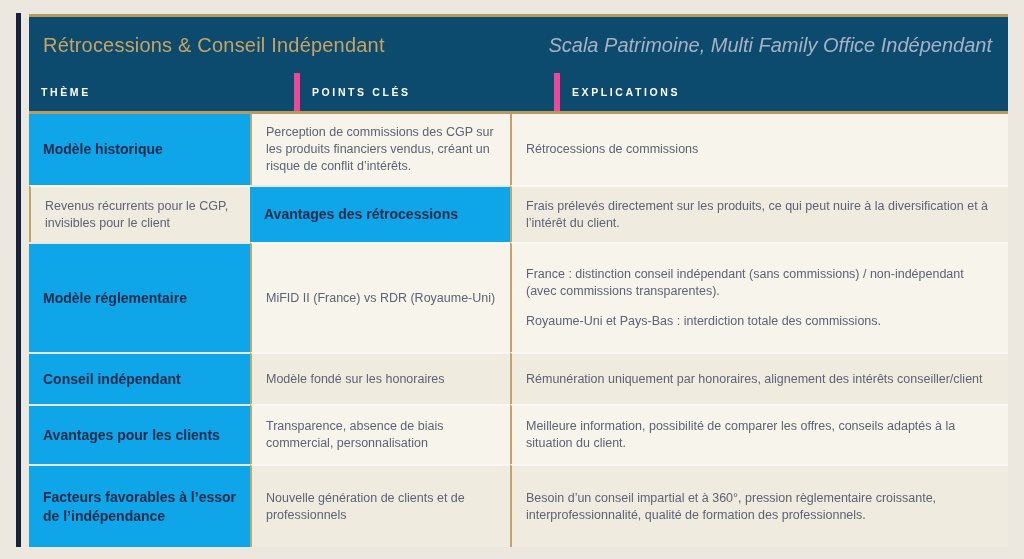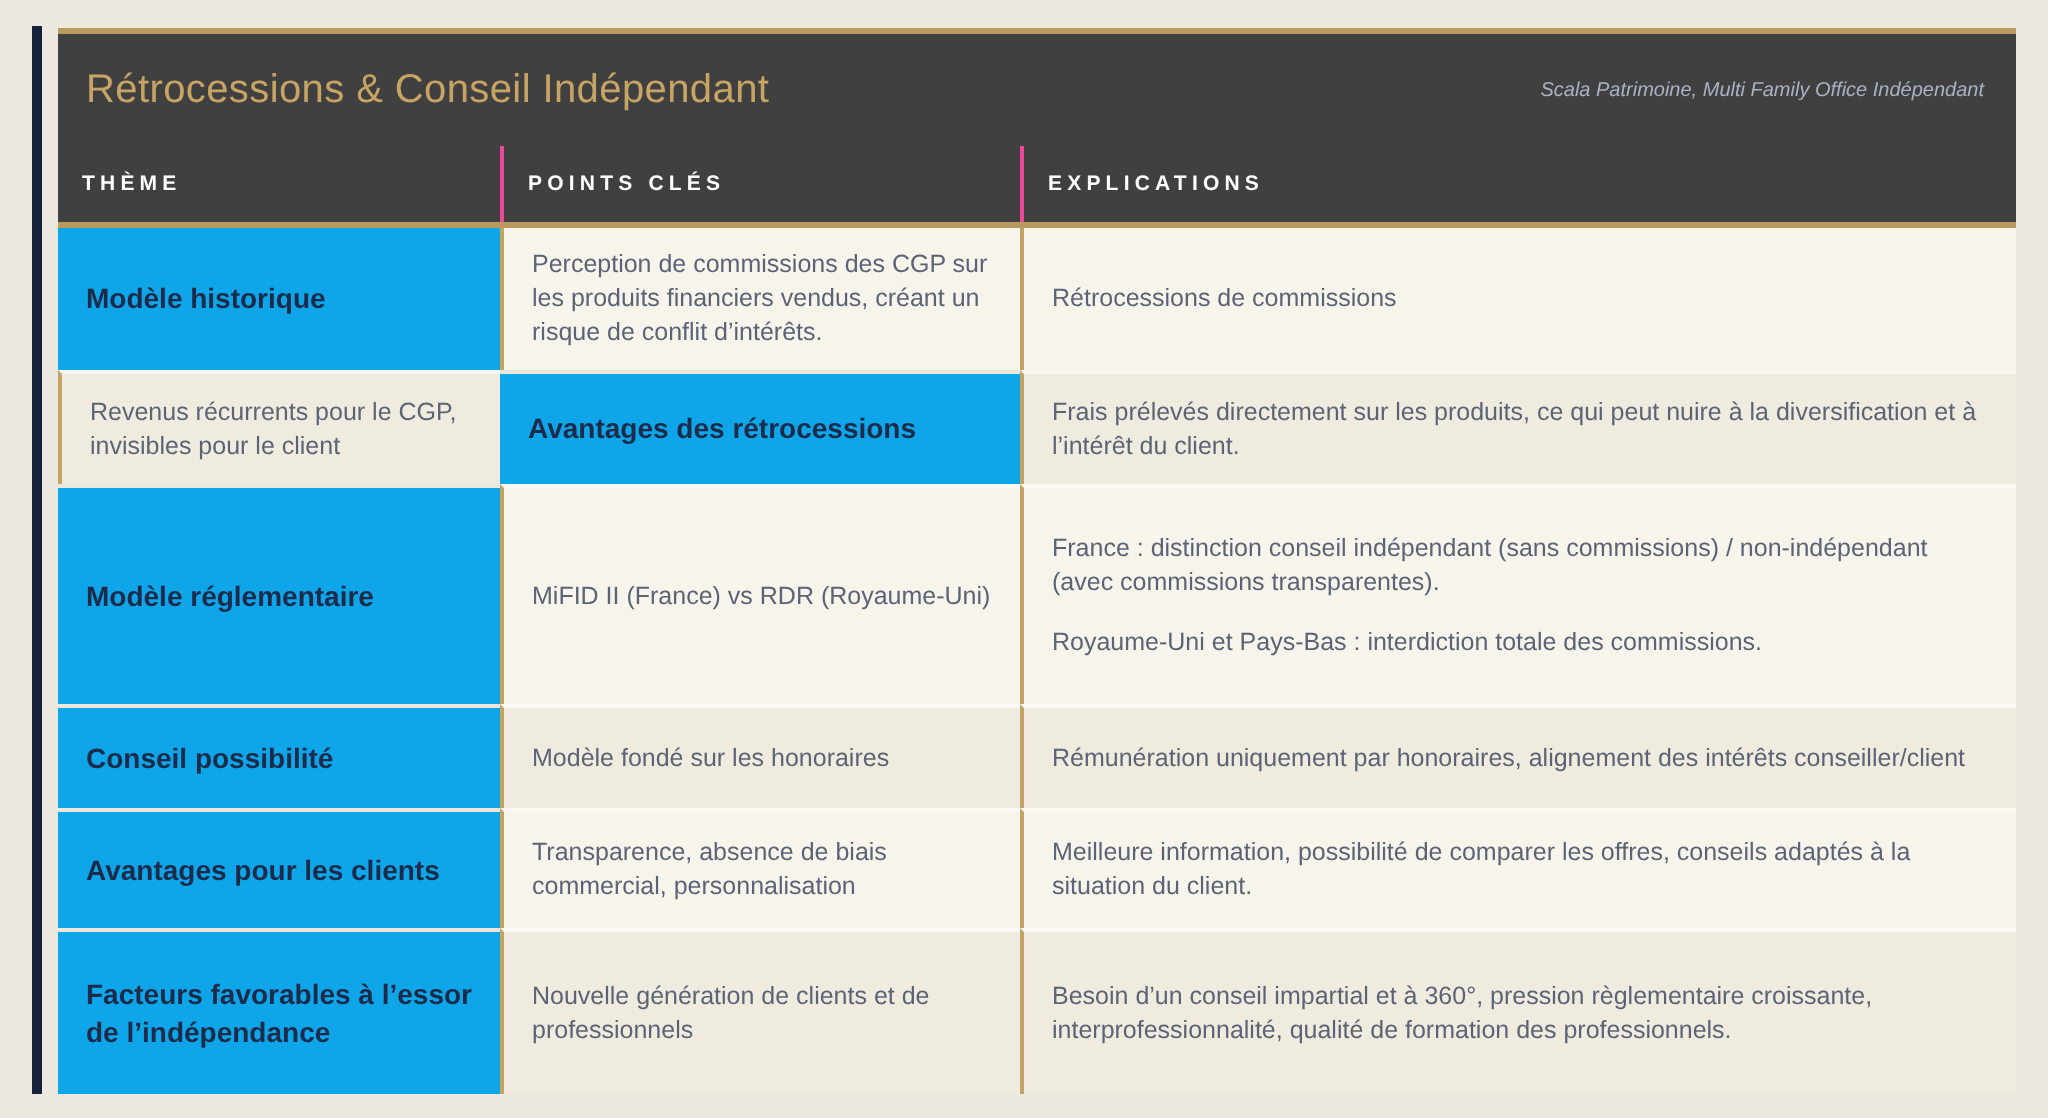--- a/index.html
+++ b/index.html
@@ -15,59 +15,59 @@
     width: 5px; height: 534px;
     background: #16223C;
   }
   .card {
     position: absolute;
     left: 29px; top: 14px;
     width: 979px;
     display: flex; flex-direction: column;
   }
   .card-head {
-    background: #404040;
+    background: #0c4a6e;
     border-top: 3px solid #B89A5E;
     border-bottom: 3px solid #B89A5E;
     box-sizing: border-box;
   }
   .title-row {
     height: 56px;
     display: flex;
     align-items: center;
     justify-content: space-between;
     padding: 0 16px 0 14px;
   }
   .card-title {
     color: #C7A464;
     font-size: 20px;
     font-weight: 500;
     letter-spacing: 0.2px;
   }
   .card-subtitle {
     color: #A9B2C3;
-    font-size: 10px;
+    font-size: 20px;
     font-style: italic;
   }
   .head-cols {
     display: grid;
     grid-template-columns: 221px 260px 498px;
     height: 38px;
   }
   .head-col {
     display: flex;
     align-items: center;
     padding-left: 12px;
     color: #FFFFFF;
     font-size: 10.5px;
     font-weight: bold;
     letter-spacing: 2.6px;
     box-sizing: border-box;
   }
-  .head-col.bordered { border-left: 2px solid #ec4899; }
+  .head-col.bordered { border-left: 6px solid #ec4899; margin-left: 44px; }
   .trow {
     display: grid;
     grid-template-columns: 221px 260px 498px;
   }
   .cell {
     box-sizing: border-box;
     display: flex;
     flex-direction: column;
     justify-content: center;
     row-gap: 13px;
@@ -138,21 +138,21 @@
       <div class="cell body-cell">
           <p>MiFID II (France) vs RDR (Royaume-Uni)</p>
         </div>
       <div class="cell body-cell">
         <p>France : distinction conseil indépendant (sans commissions) / non-indépendant (avec commissions transparentes).</p>
         <p>Royaume-Uni et Pays-Bas : interdiction totale des commissions.</p>
       </div>
     </div>
 
     <div class="trow cream" style="min-height:52px">
-      <div class="cell theme-cell">Conseil possibilité</div>
+      <div class="cell theme-cell">Conseil indépendant</div>
       <div class="cell body-cell">
           <p>Modèle fondé sur les honoraires</p>
         </div>
       <div class="cell body-cell">
           <p>Rémunération uniquement par honoraires, alignement des intérêts conseiller/client</p>
         </div>
     </div>
 
     <div class="trow light" style="min-height:60px">
       <div class="cell theme-cell">Avantages pour les clients</div>

